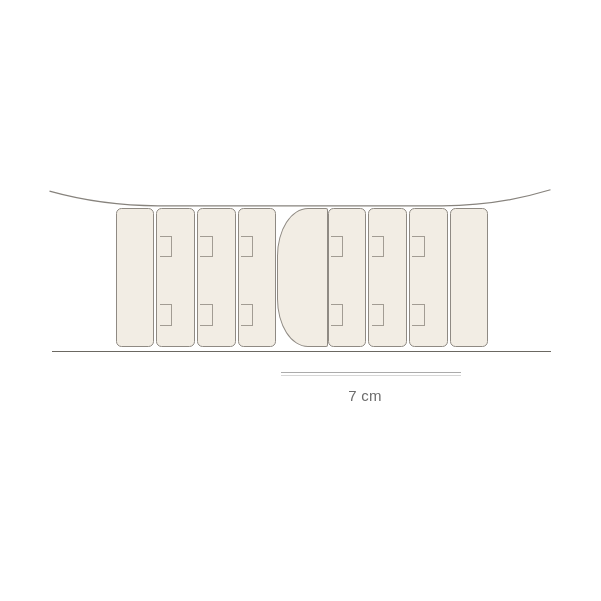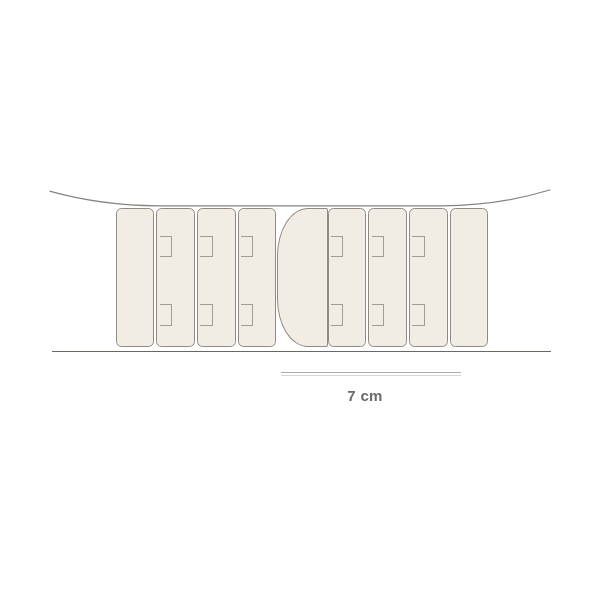--- a/index.html
+++ b/index.html
@@ -99,15 +99,15 @@
 
   <div class="connector" id="connector" style="left: 277px; top: 207.7px; width: 50.5px; height: 139.3px;"></div>
 
   <div class="baseline" id="baseline" style="left: 52px; top: 350.8px; width: 499px;"></div>
 
   <div class="scalebar" id="scalebar" style="left: 281px; top: 371.8px; width: 180px;">
     <div class="line-top"></div>
     <div class="line-bottom"></div>
   </div>
 
-  <div class="scale-label" id="scale-label" style="left: 281px; top: 387px; width: 168px; font-weight: bold;">7 cm</div>
+  <div class="scale-label" id="scale-label" style="left: 281px; top: 387px; width: 168px;">7 cm</div>
 
 </div>
 
 </body></html>

